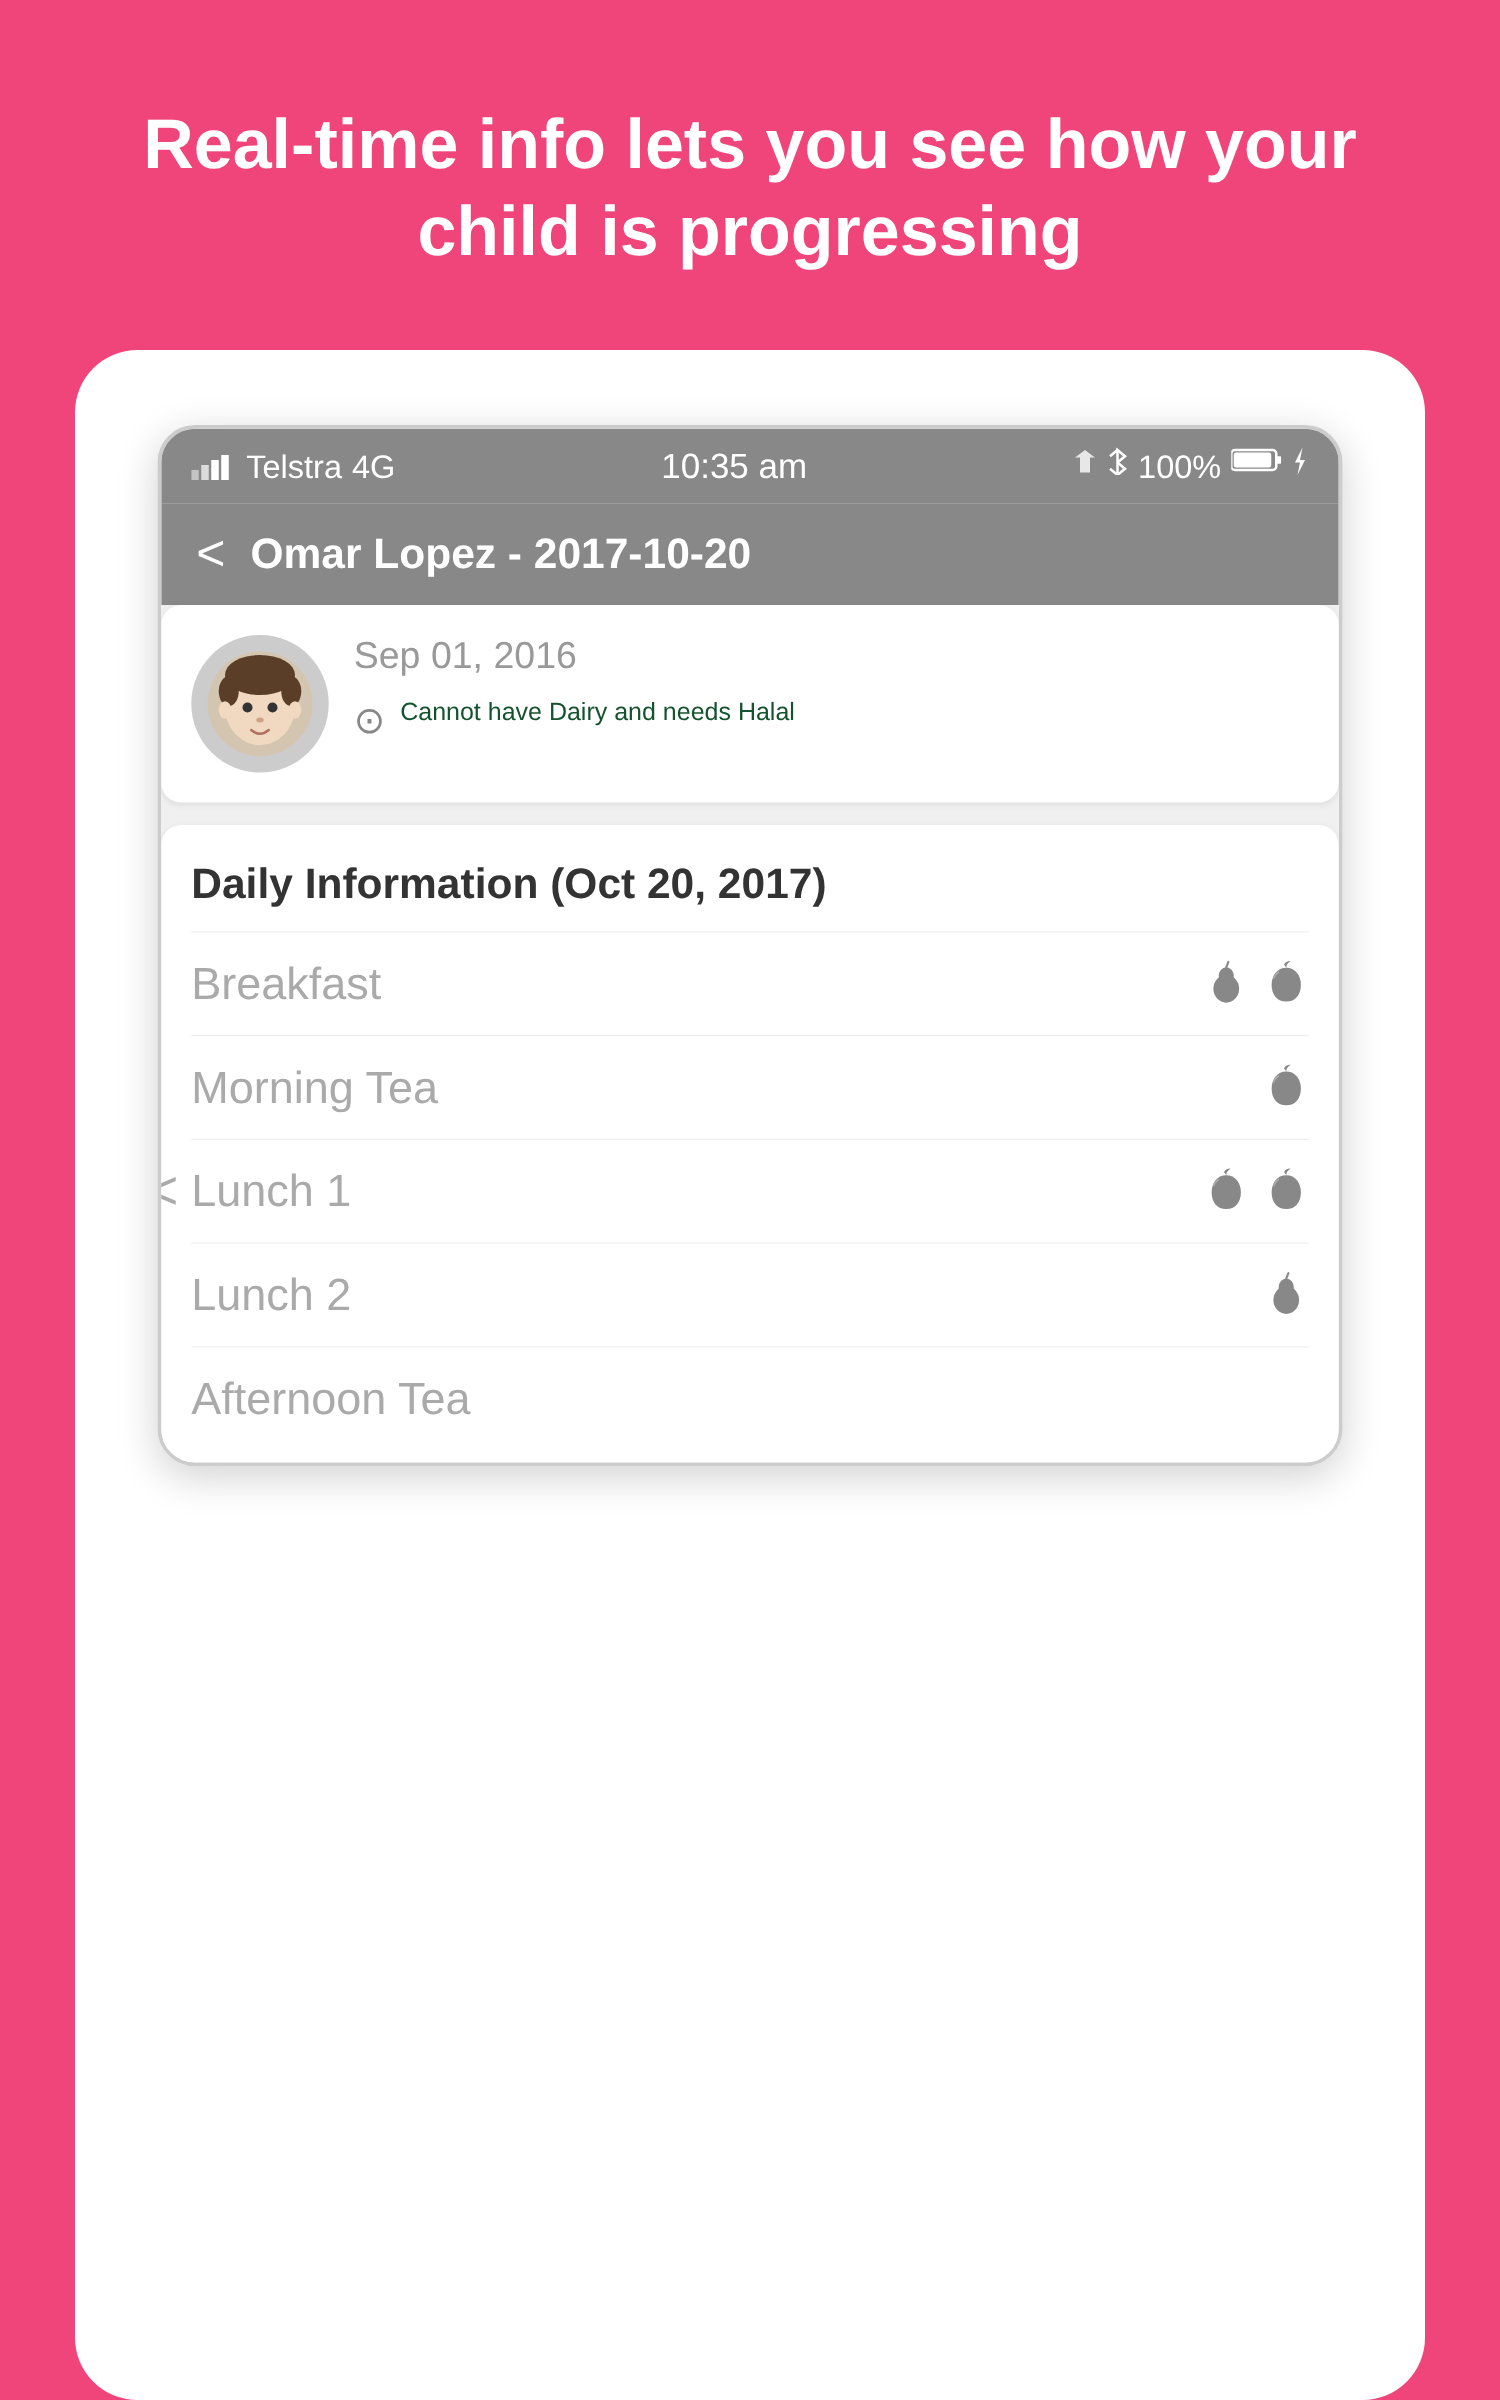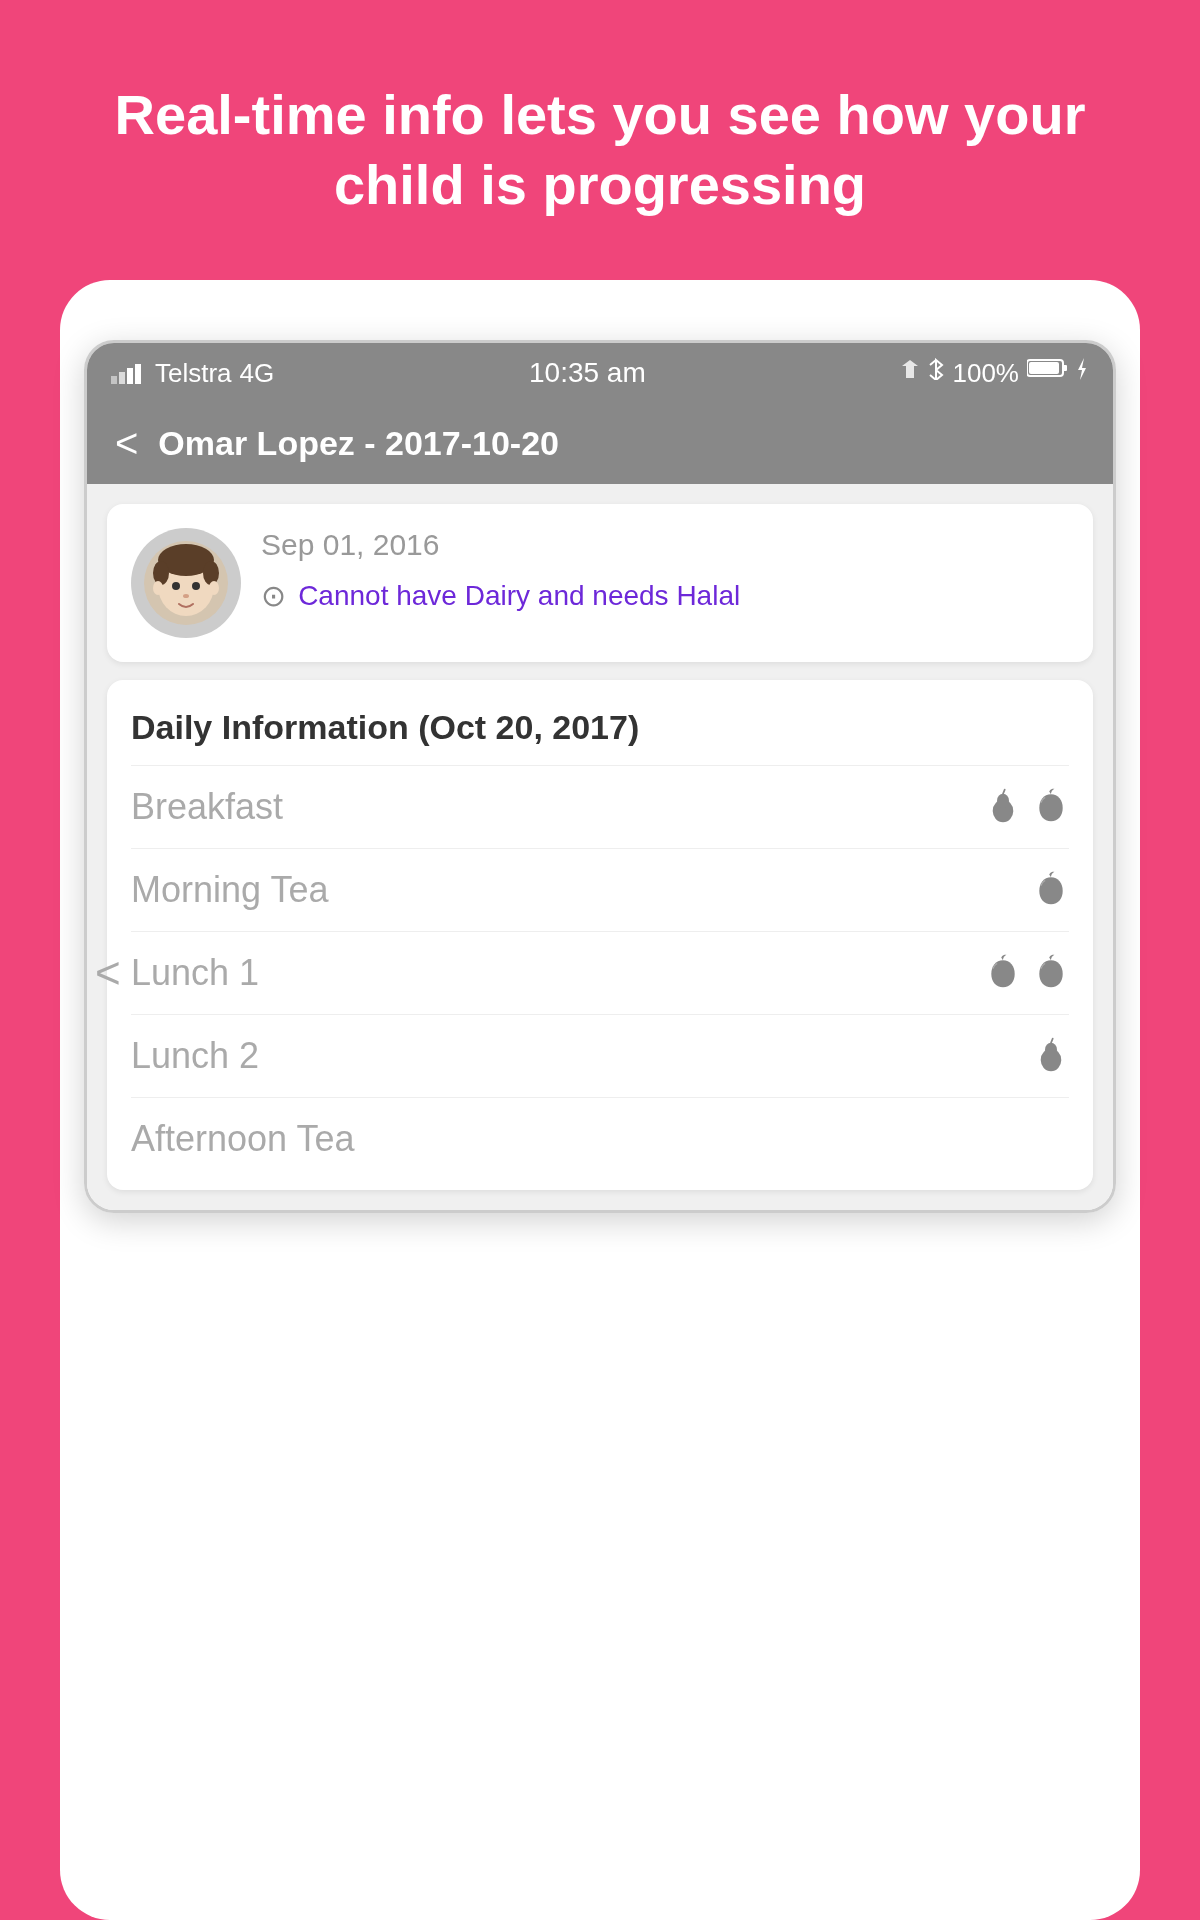--- a/index.html
+++ b/index.html
@@ -30,21 +30,21 @@
       width: 1080px;
       flex: 1;
       margin-bottom: 0;
       padding: 60px 50px 50px 50px;
       display: flex;
       flex-direction: column;
       align-items: center;
     }
 
     .phone-frame {
-      width: 1032px;
+      width: 948px;
       border-radius: 30px;
       overflow: hidden;
       border: 3px solid #ccc;
       box-shadow: 0 8px 32px rgba(0,0,0,0.18);
       display: flex;
       flex-direction: column;
     }
 
     
     .status-bar {
@@ -85,21 +85,20 @@
       font-weight: 700;
       color: white;
       flex: 1;
       padding-right: 40px;
     }
 
     
     .app-content {
       background: #f0f0f0;
       flex: 1;
-      padding: 20px;
       display: flex;
       flex-direction: column;
       gap: 18px;
     }
 
     
     .profile-card {
       background: white;
       border-radius: 16px;
       padding: 24px;
@@ -143,22 +142,22 @@
     }
 
     .info-icon {
       font-size: 30px;
       color: #888;
       margin-top: 2px;
       flex-shrink: 0;
     }
 
     .profile-note-text {
-      font-size: 28px;
-      color: #6d28d9;
+      font-size: 20px;
+      color: #14532d;
       line-height: 1.4;
     }
 
     
     .daily-card {
       background: white;
       border-radius: 16px;
       padding: 28px 24px 10px 24px;
       box-shadow: 0 2px 6px rgba(0,0,0,0.08);
     }

